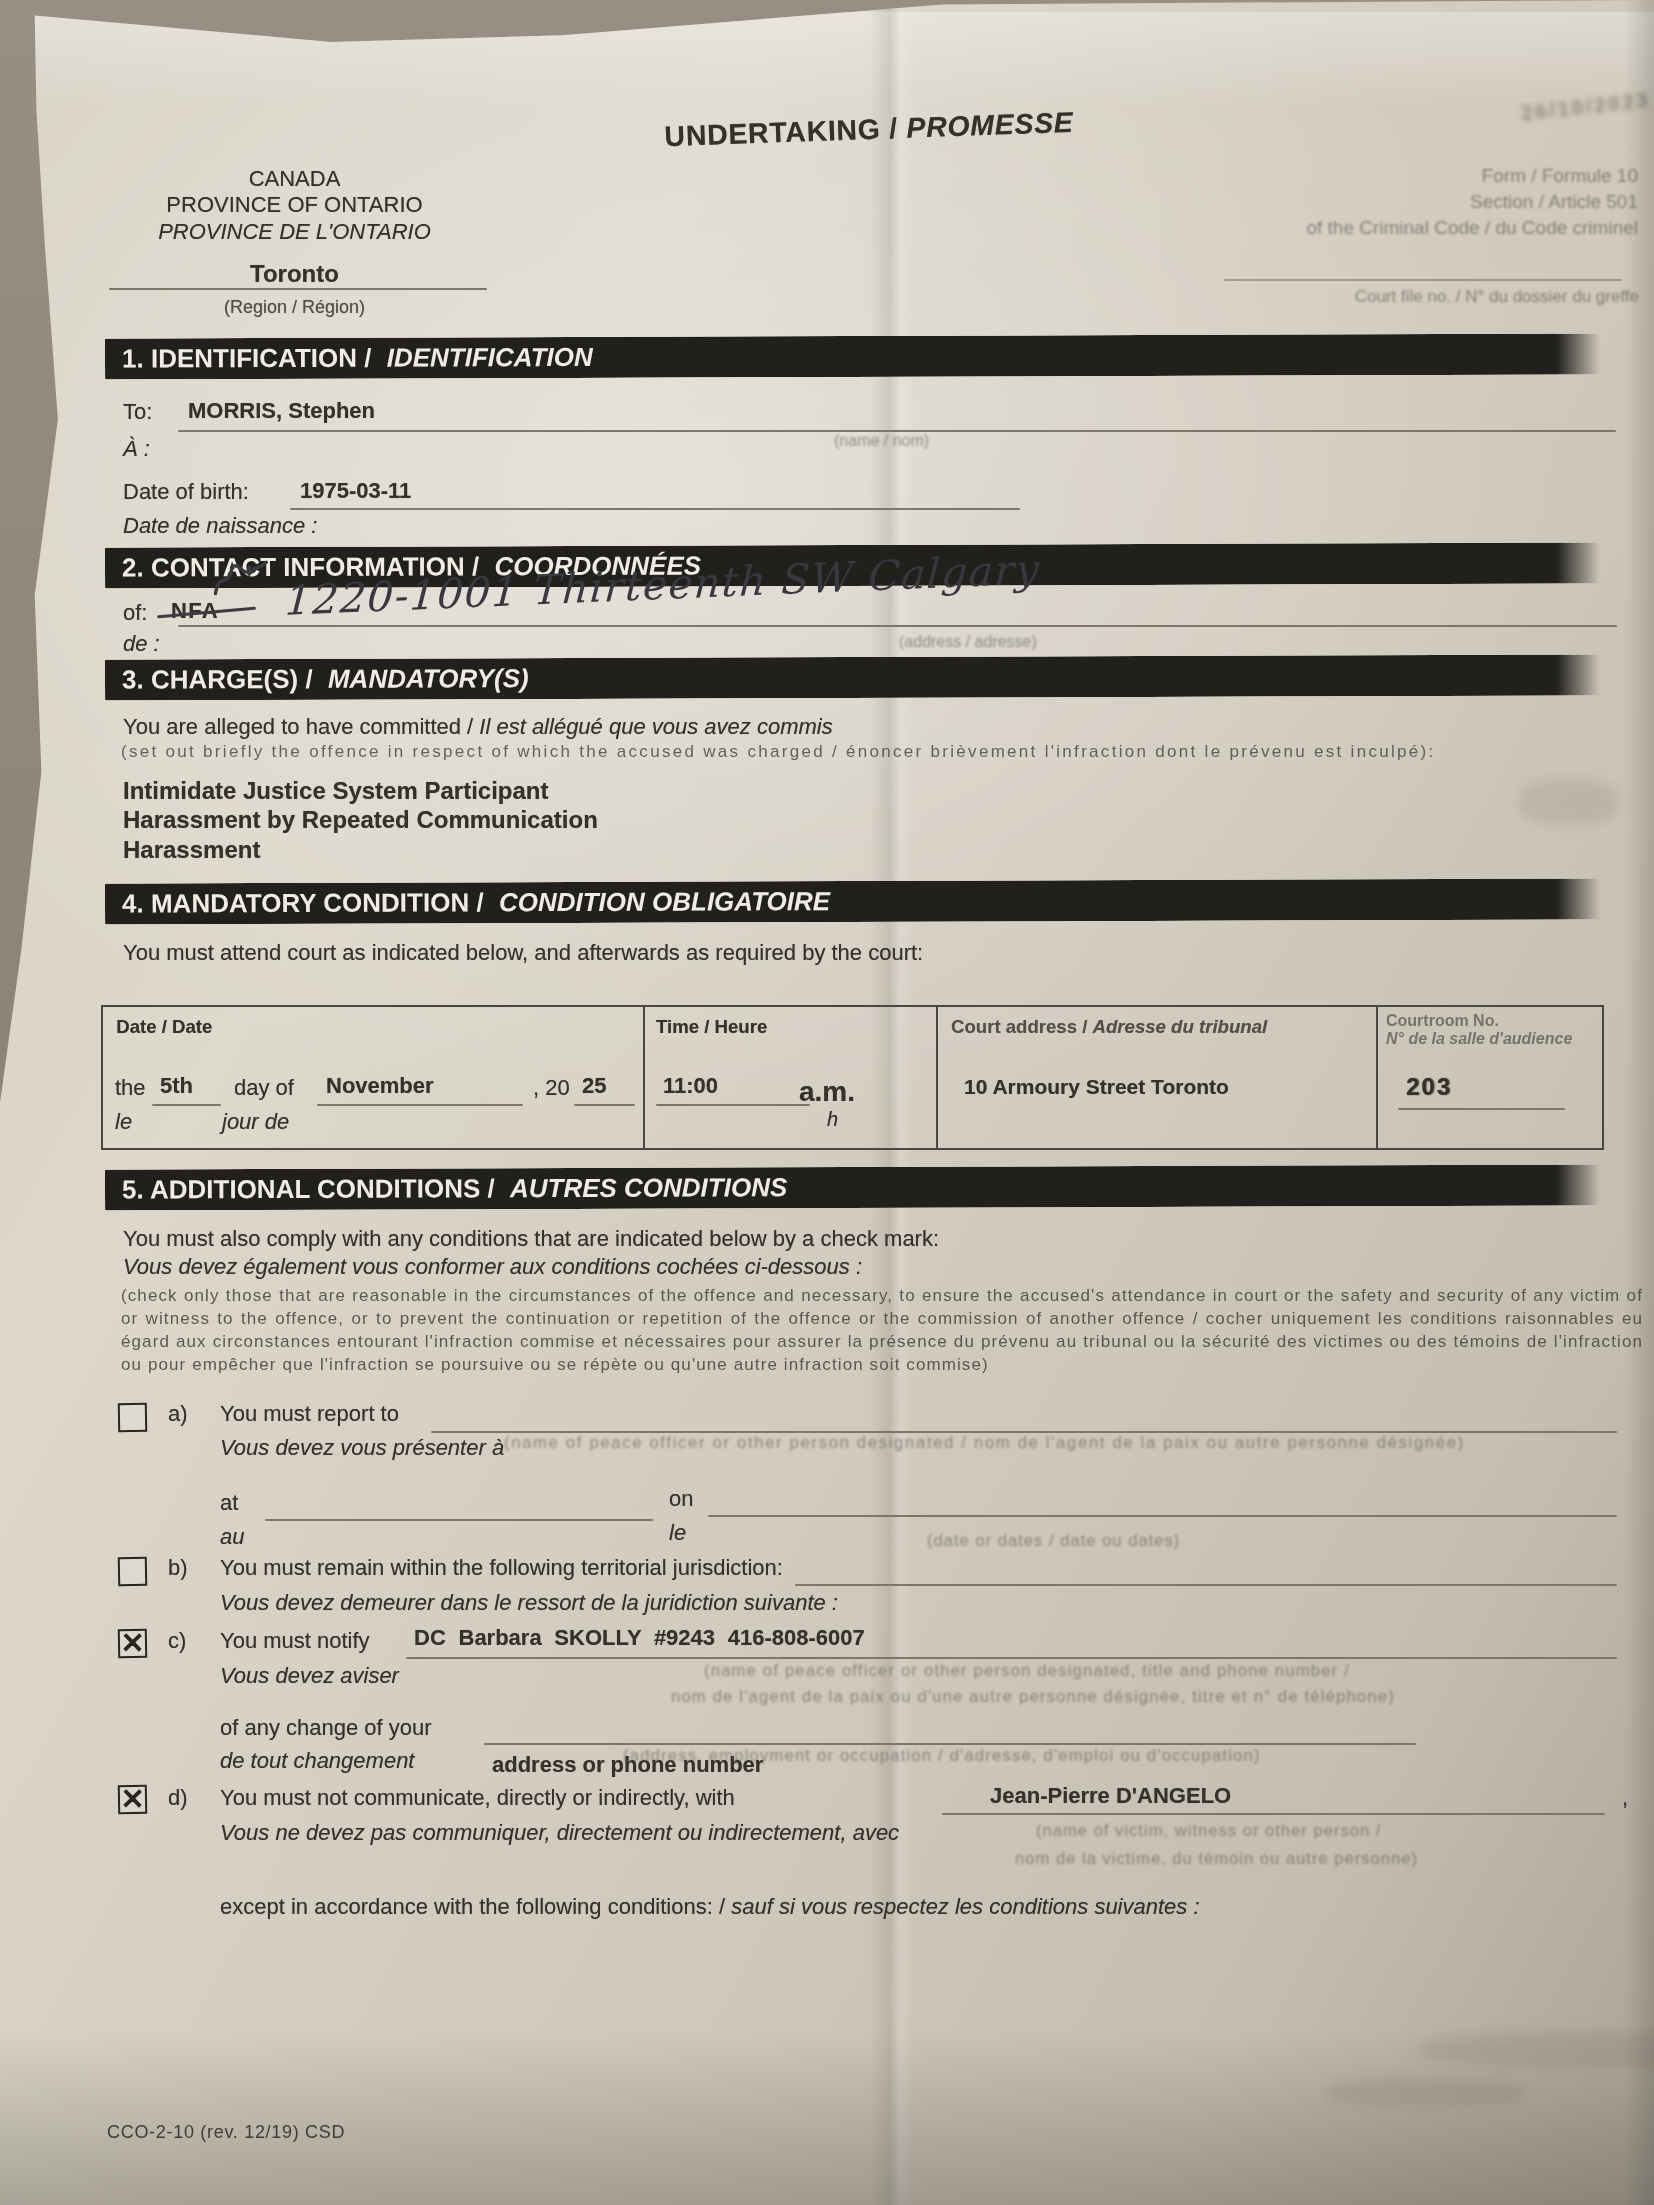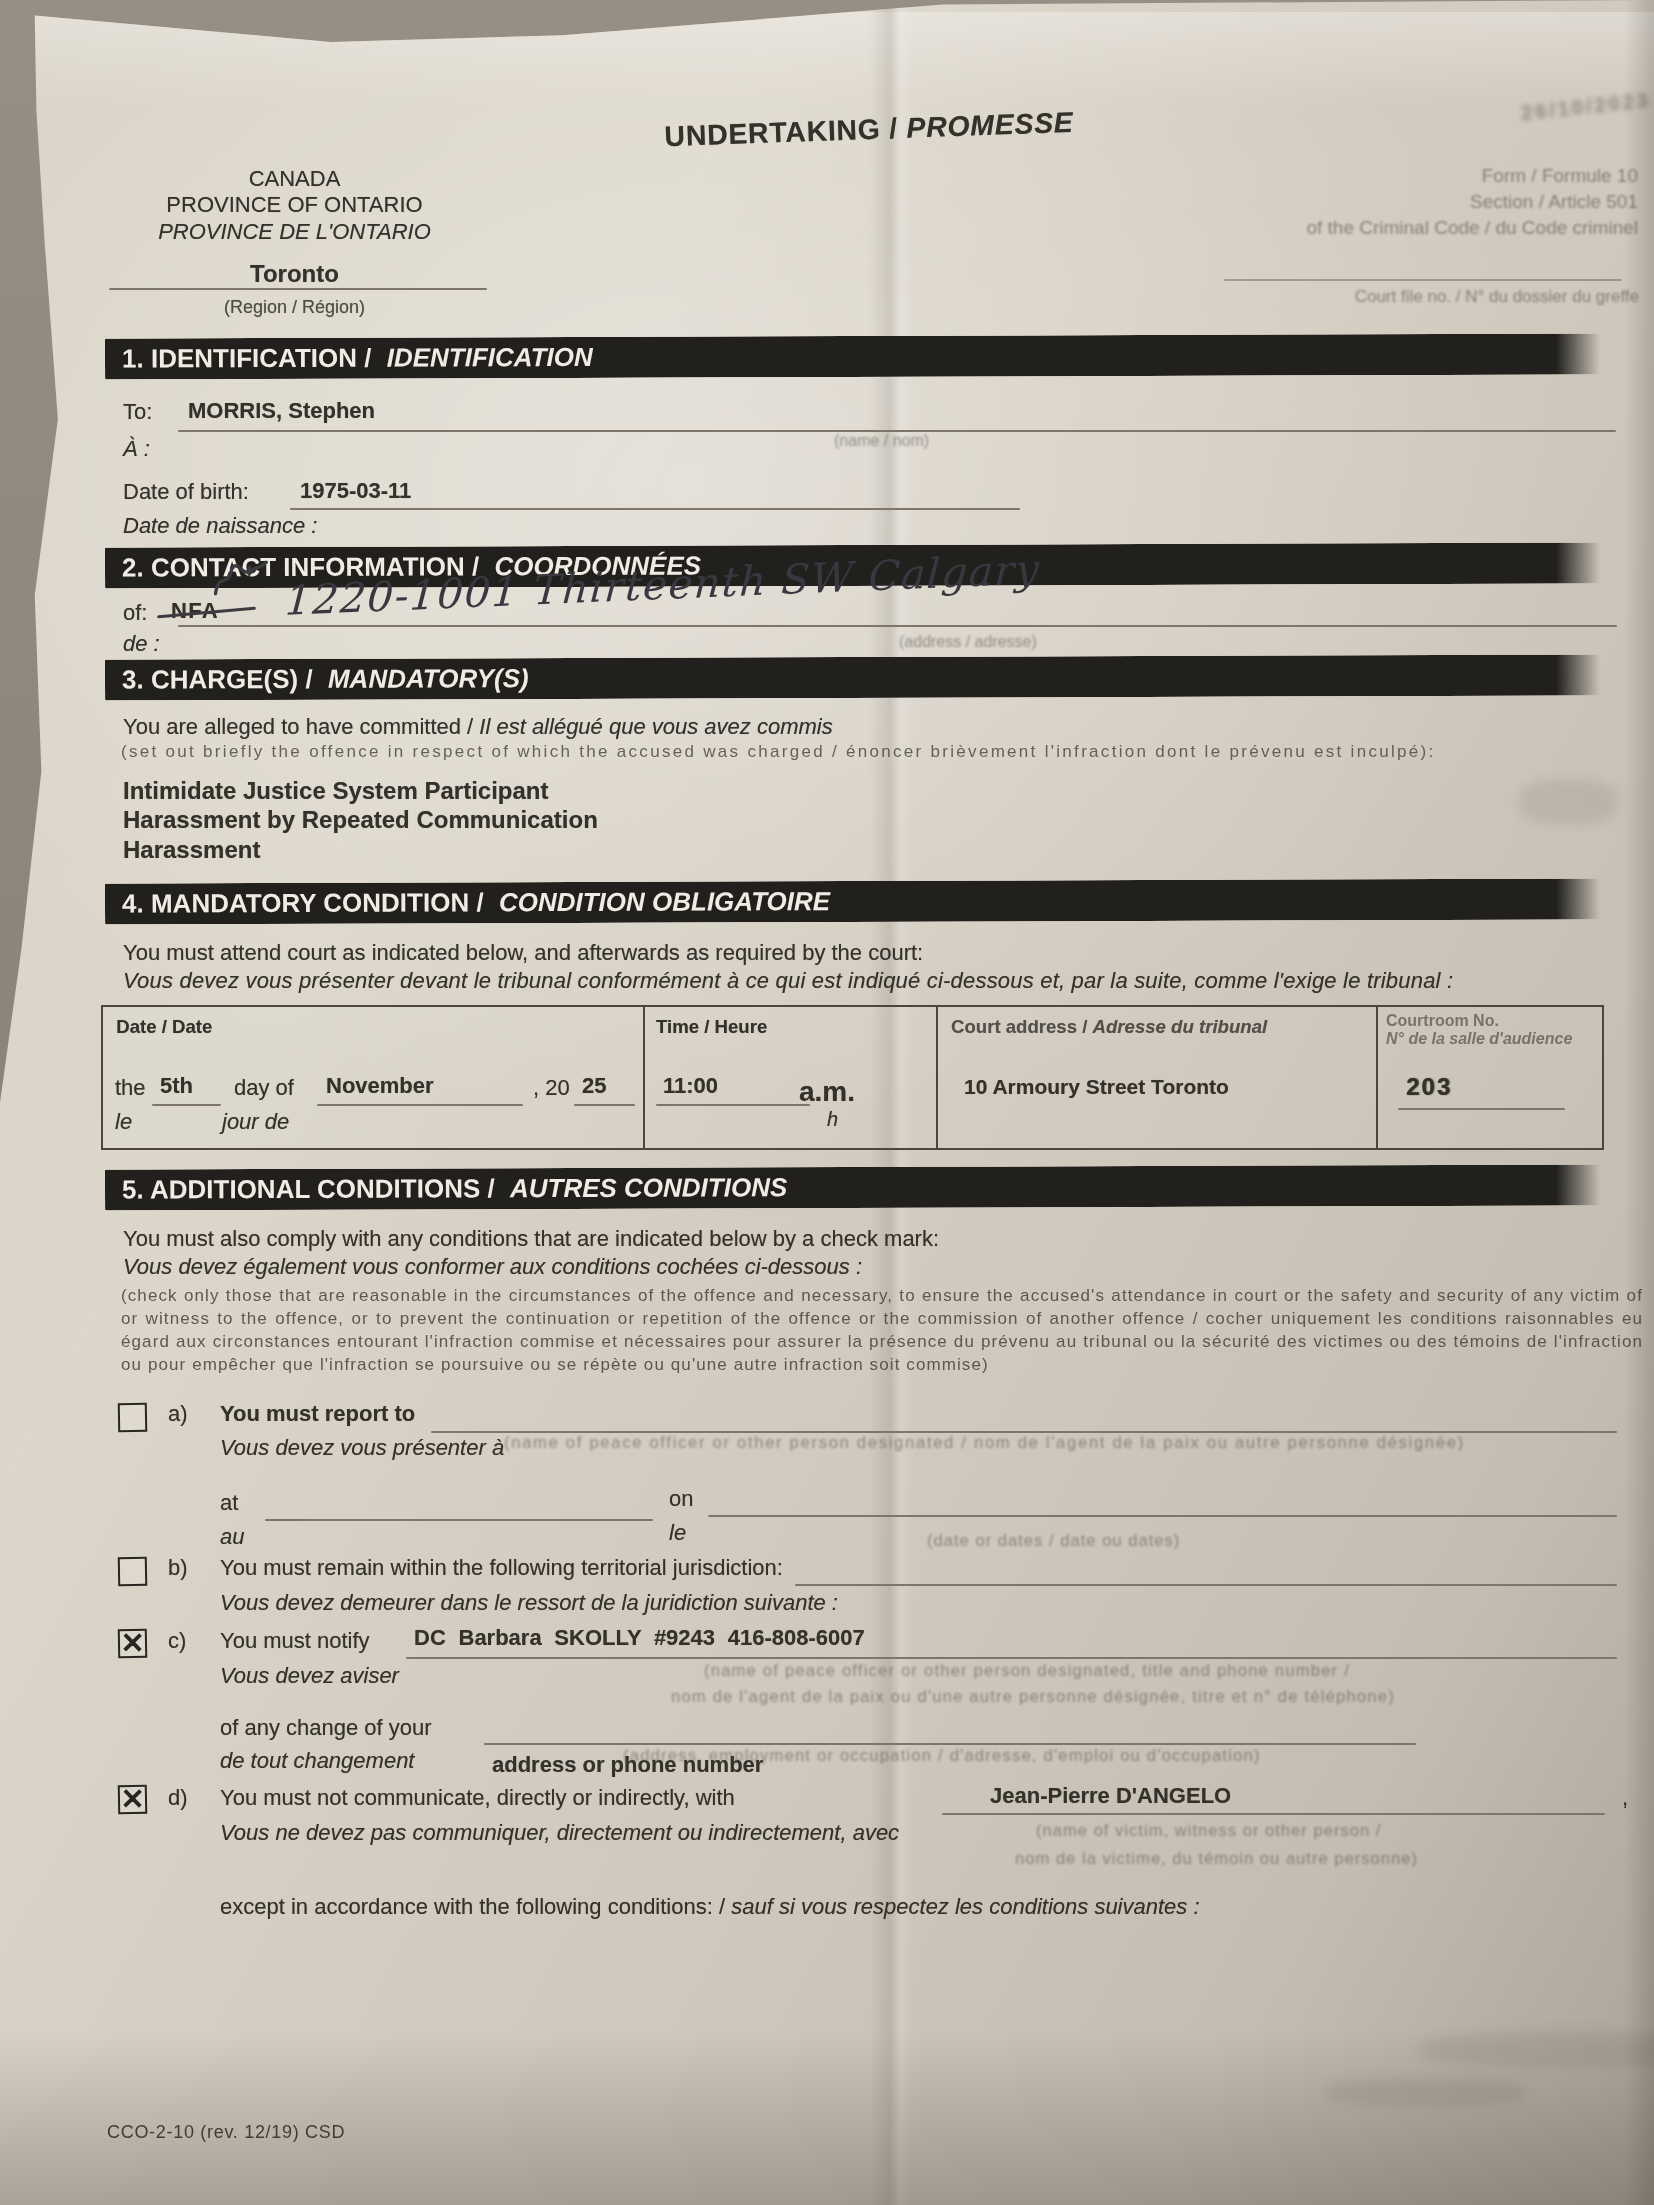--- a/index.html
+++ b/index.html
@@ -149,21 +149,20 @@
   <div class="abs sm" style="left:121px;top:742px;font-size:17px;letter-spacing:2.3px;opacity:.85;">(set out briefly the offence in respect of which the accused was charged / énoncer brièvement l'infraction dont le prévenu est inculpé):</div>
   <div class="abs t b" style="left:123px;top:777px;font-size:24px;">Intimidate Justice System Participant</div>
   <div class="abs t b" style="left:123px;top:806px;font-size:24px;">Harassment by Repeated Communication</div>
   <div class="abs t b" style="left:123px;top:836px;font-size:24px;">Harassment</div>
 
   <div class="abs bar" style="top:881px;">
     <span>4. MANDATORY CONDITION /</span>
     <span class="fr">CONDITION OBLIGATOIRE</span>
   </div>
   <div class="abs t" style="left:123px;top:940px;">You must attend court as indicated below, and afterwards as required by the court:</div>
-  <div class="abs t it" style="left:123px;top:968px;letter-spacing:0.2px;">Vous devez vous présenter devant le tribunal conformément à ce qui est indiqué ci-dessous et, par la suite, comme l'exige le tribunal :</div>
 
   <div class="abs table">
     <div class="colline" style="left:540px;"></div>
     <div class="colline" style="left:833px;"></div>
     <div class="colline" style="left:1273px;"></div>
 
     <div class="abs t b" style="left:13.3px;top:9.3px;font-size:18.6px;">Date / Date</div>
     <div class="abs t b" style="left:553px;top:9.3px;font-size:18.6px;">Time / Heure</div>
     <div class="abs t b" style="left:848px;top:9.3px;font-size:18.6px;opacity:.8;">
       <span>Court address /</span>
@@ -202,21 +201,21 @@
     <span class="fr">AUTRES CONDITIONS</span>
   </div>
   <div class="abs t it" style="left:123px;top:1254px;">Vous devez également vous conformer aux conditions cochées ci-dessous :</div>
   <div class="abs t" style="left:123px;top:1226px;">You must also comply with any conditions that are indicated below by a check mark:</div>
   <div class="abs" style="left:121px;top:1284px;width:1522px;font-size:17px;line-height:23px;color:#4b483f;letter-spacing:1.1px;text-align:justify;opacity:.88;">(check only those that are reasonable in the circumstances of the offence and necessary, to ensure the accused's attendance in court or the safety and security of any victim of or witness to the offence, or to prevent the continuation or repetition of the offence or the commission of another offence / cocher uniquement les conditions raisonnables eu égard aux circonstances entourant l'infraction commise et nécessaires pour assurer la présence du prévenu au tribunal ou la sécurité des victimes ou des témoins de l'infraction ou pour empêcher que l'infraction se poursuive ou se répète ou qu'une autre infraction soit commise)</div>
 
   <div class="abs cb" style="left:118px;top:1403px;">
     <span class="x"></span>
   </div>
   <div class="abs t" style="left:168px;top:1401px;">a)</div>
-  <div class="abs t" style="left:220px;top:1401px;font-weight:bold;">You must report to</div>
+  <div class="abs t" style="left:220px;top:1401px;">You must report to</div>
   <div class="abs ul" style="left:431px;top:1431px;width:1186px;"></div>
   <div class="abs t it" style="left:220px;top:1435px;">Vous devez vous présenter à</div>
   <div class="abs sm faded" style="left:504px;top:1433px;letter-spacing:1.7px;">(name of peace officer or other person designated / nom de l'agent de la paix ou autre personne désignée)</div>
   <div class="abs t" style="left:220px;top:1490px;">at</div>
   <div class="abs ul" style="left:265px;top:1519px;width:388px;"></div>
   <div class="abs t it" style="left:220px;top:1524px;">au</div>
   <div class="abs t" style="left:669px;top:1486px;">on</div>
   <div class="abs ul" style="left:708px;top:1515px;width:909px;"></div>
   <div class="abs t it" style="left:669px;top:1520px;">le</div>
   <div class="abs sm faded" style="left:927px;top:1531px;letter-spacing:1px;">(date or dates / date ou dates)</div>

